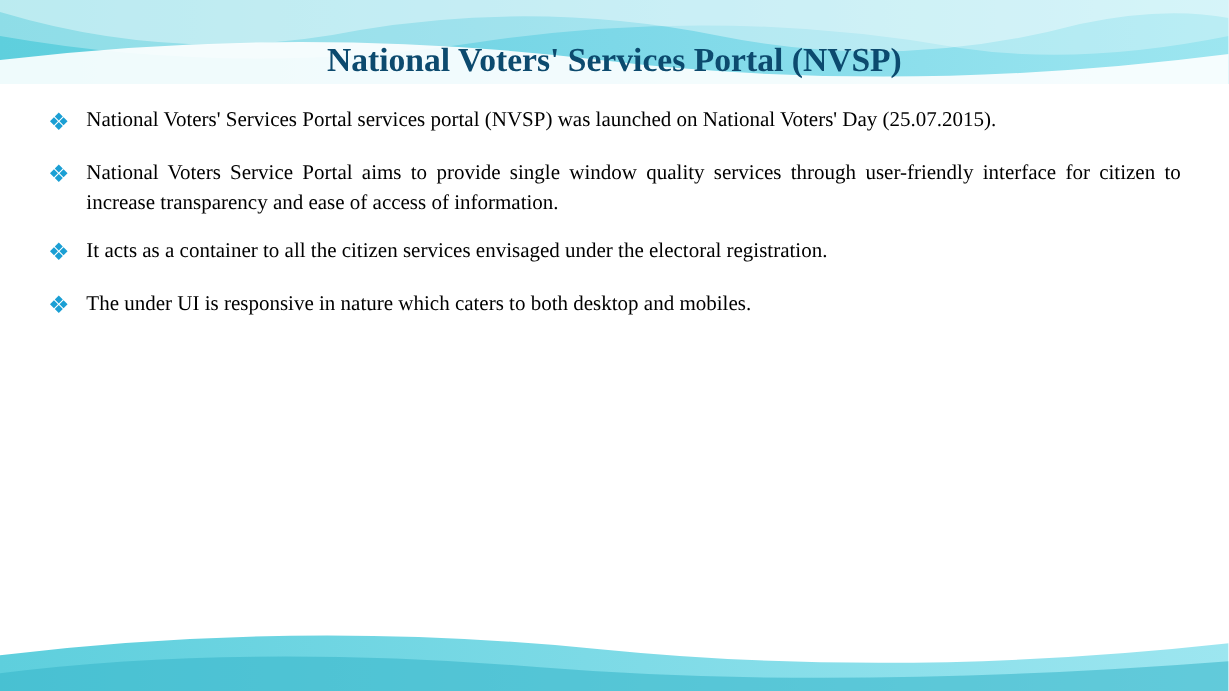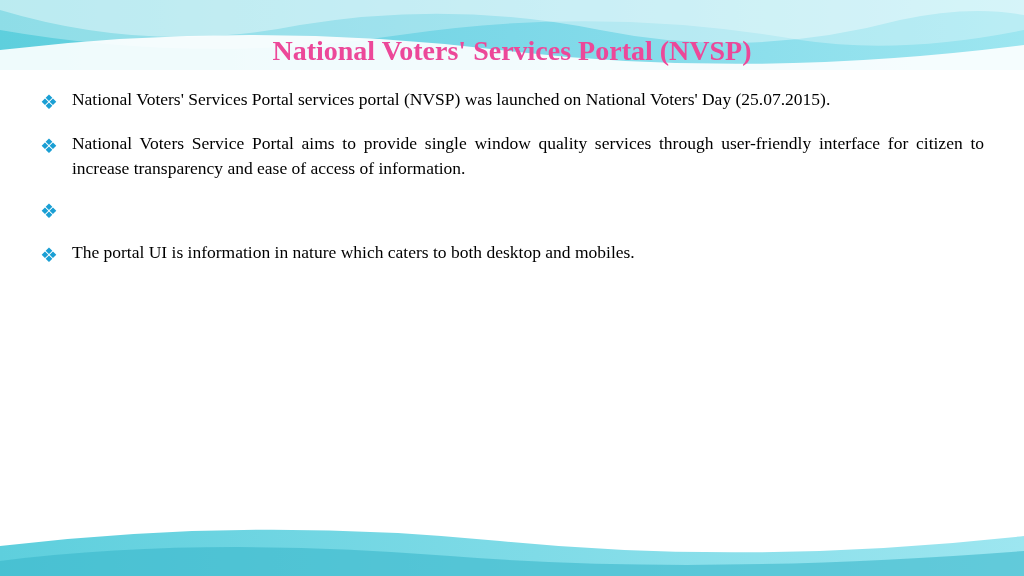--- a/index.html
+++ b/index.html
@@ -46,21 +46,21 @@
     }
 
     .content-area {
       position: relative;
       z-index: 10;
       padding: 20px 40px 20px 40px;
     }
 
     .slide-title {
       text-align: center;
-      color: #ec4899;
+      color: #0c4a6e;
       font-size: 28px;
       font-weight: bold;
       font-family: 'Georgia', serif;
       margin-top: 15px;
       margin-bottom: 20px;
     }
 
     .bullet-list {
       list-style: none;
       padding: 0;
@@ -142,23 +142,24 @@
         <span class="bullet-text">National Voters' Services Portal services portal (NVSP) was launched on National Voters' Day (25.07.2015).</span>
       </li>
 
       <li class="bullet-item">
         <span class="diamond-bullet">❖</span>
         <span class="bullet-text">National Voters Service Portal aims to provide single window quality services through user-friendly interface for citizen to increase transparency and ease of access of information.</span>
       </li>
 
       <li class="bullet-item">
         <span class="diamond-bullet">❖</span>
+        <span class="bullet-text">It acts as a container to all the citizen services envisaged under the electoral registration.</span>
       </li>
 
       <li class="bullet-item">
         <span class="diamond-bullet">❖</span>
-        <span class="bullet-text">The portal UI is information in nature which caters to both desktop and mobiles.</span>
+        <span class="bullet-text">The under UI is responsive in nature which caters to both desktop and mobiles.</span>
       </li>
 
     </ul>
   </div>
 
 </div>
 
 </body></html>

